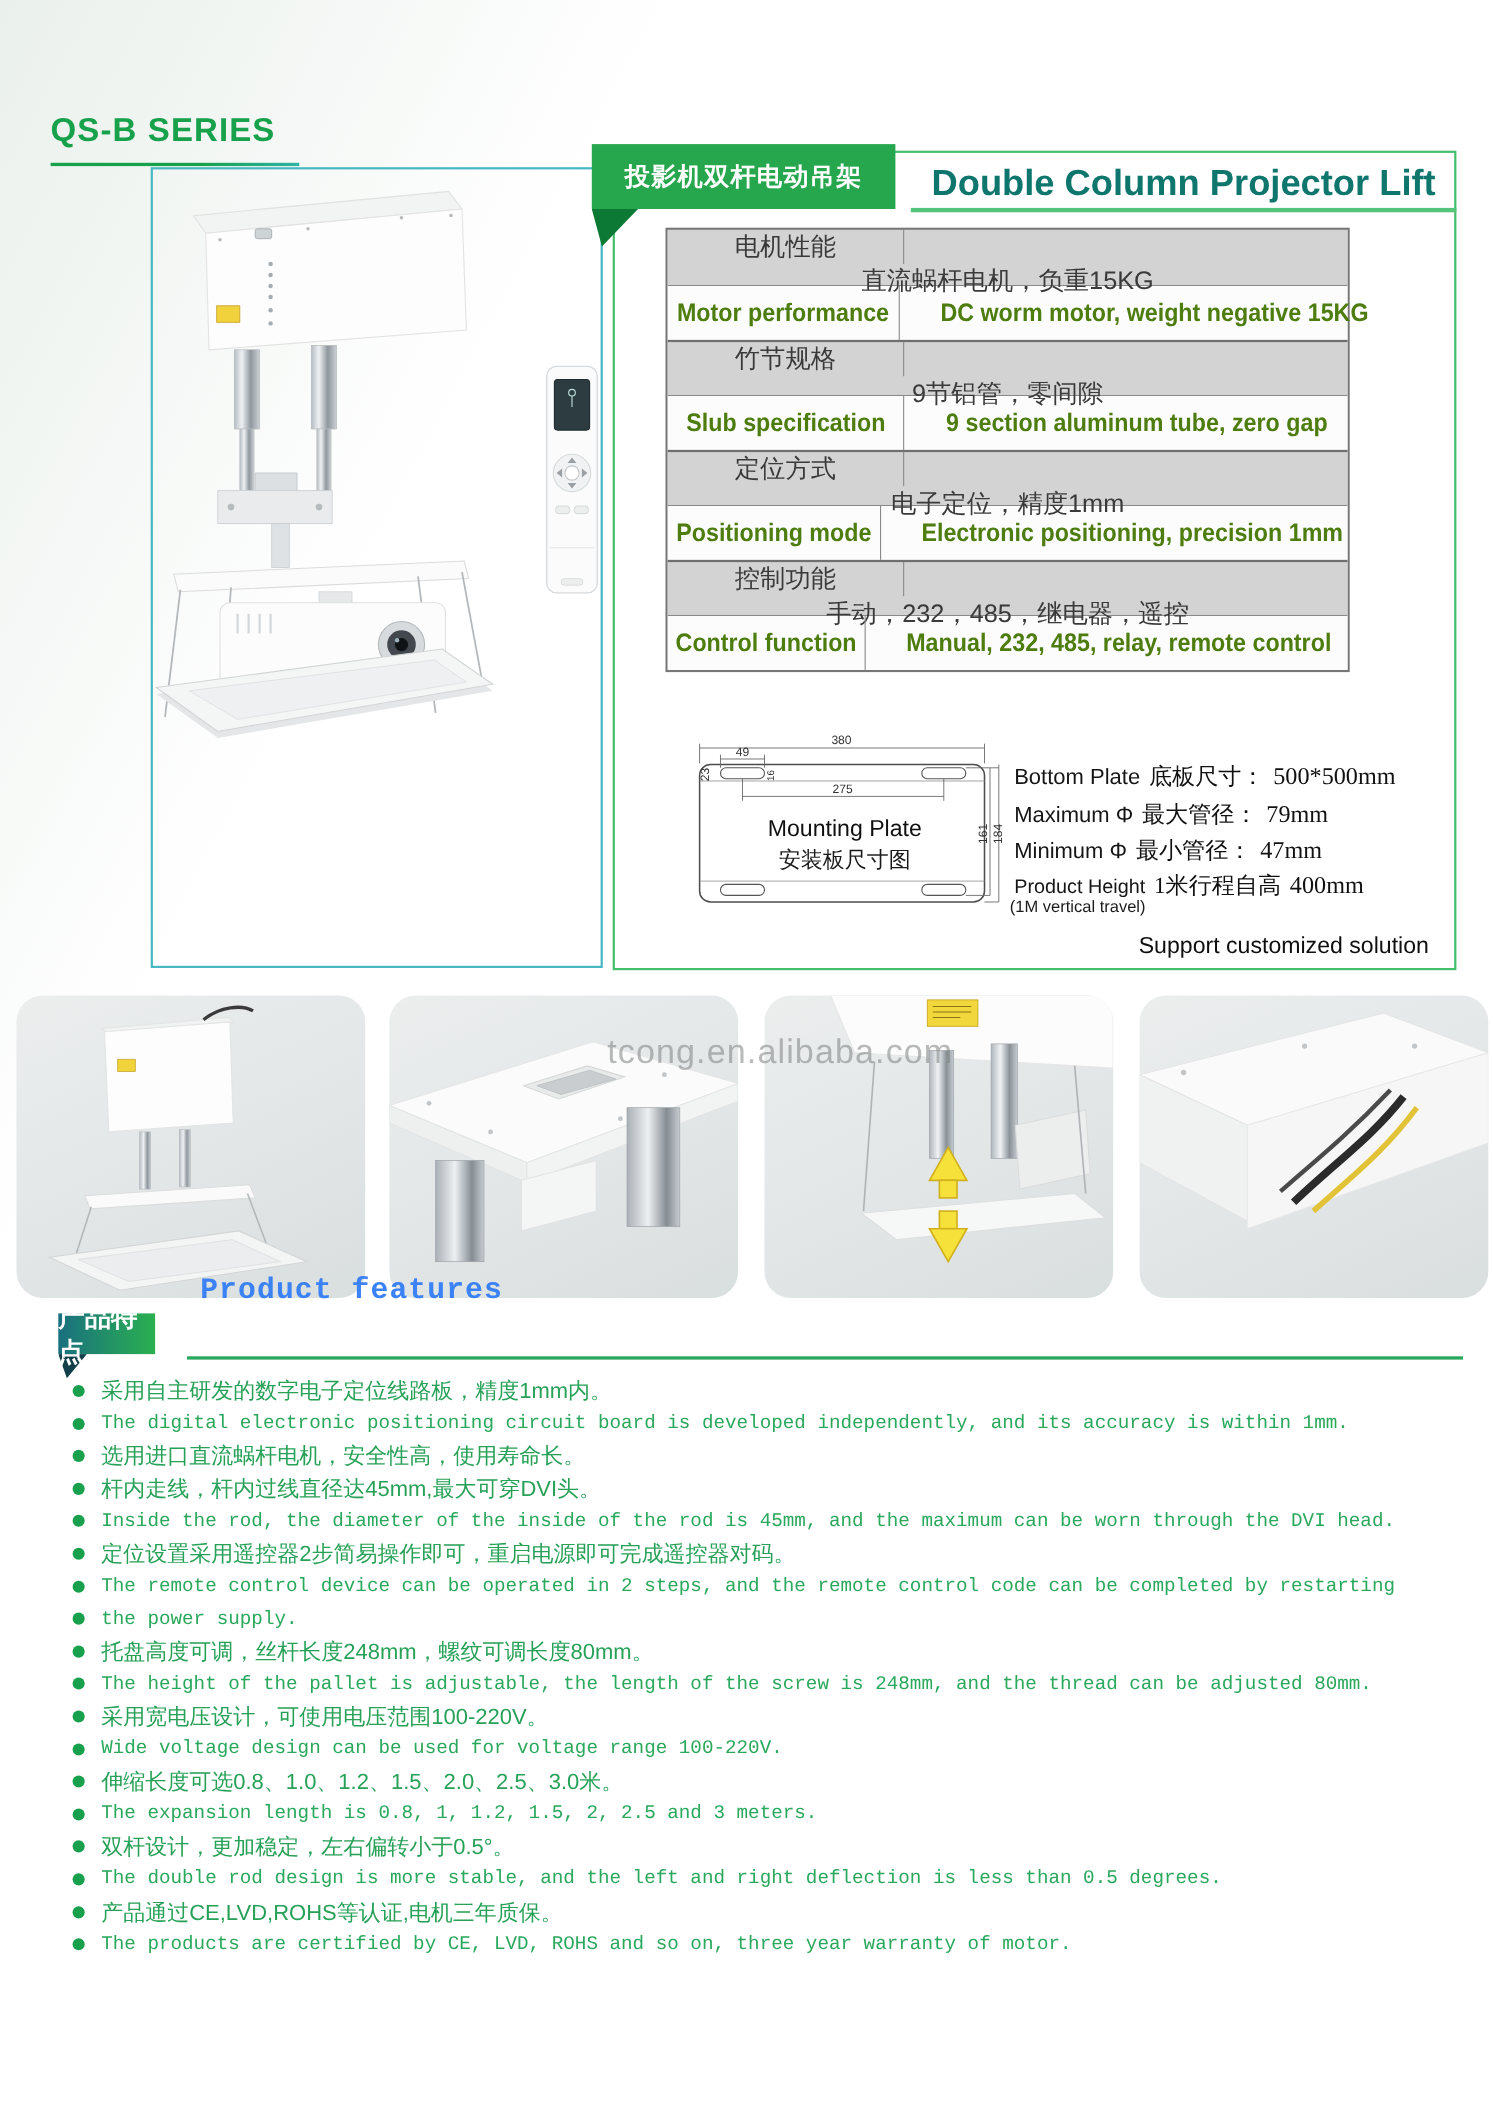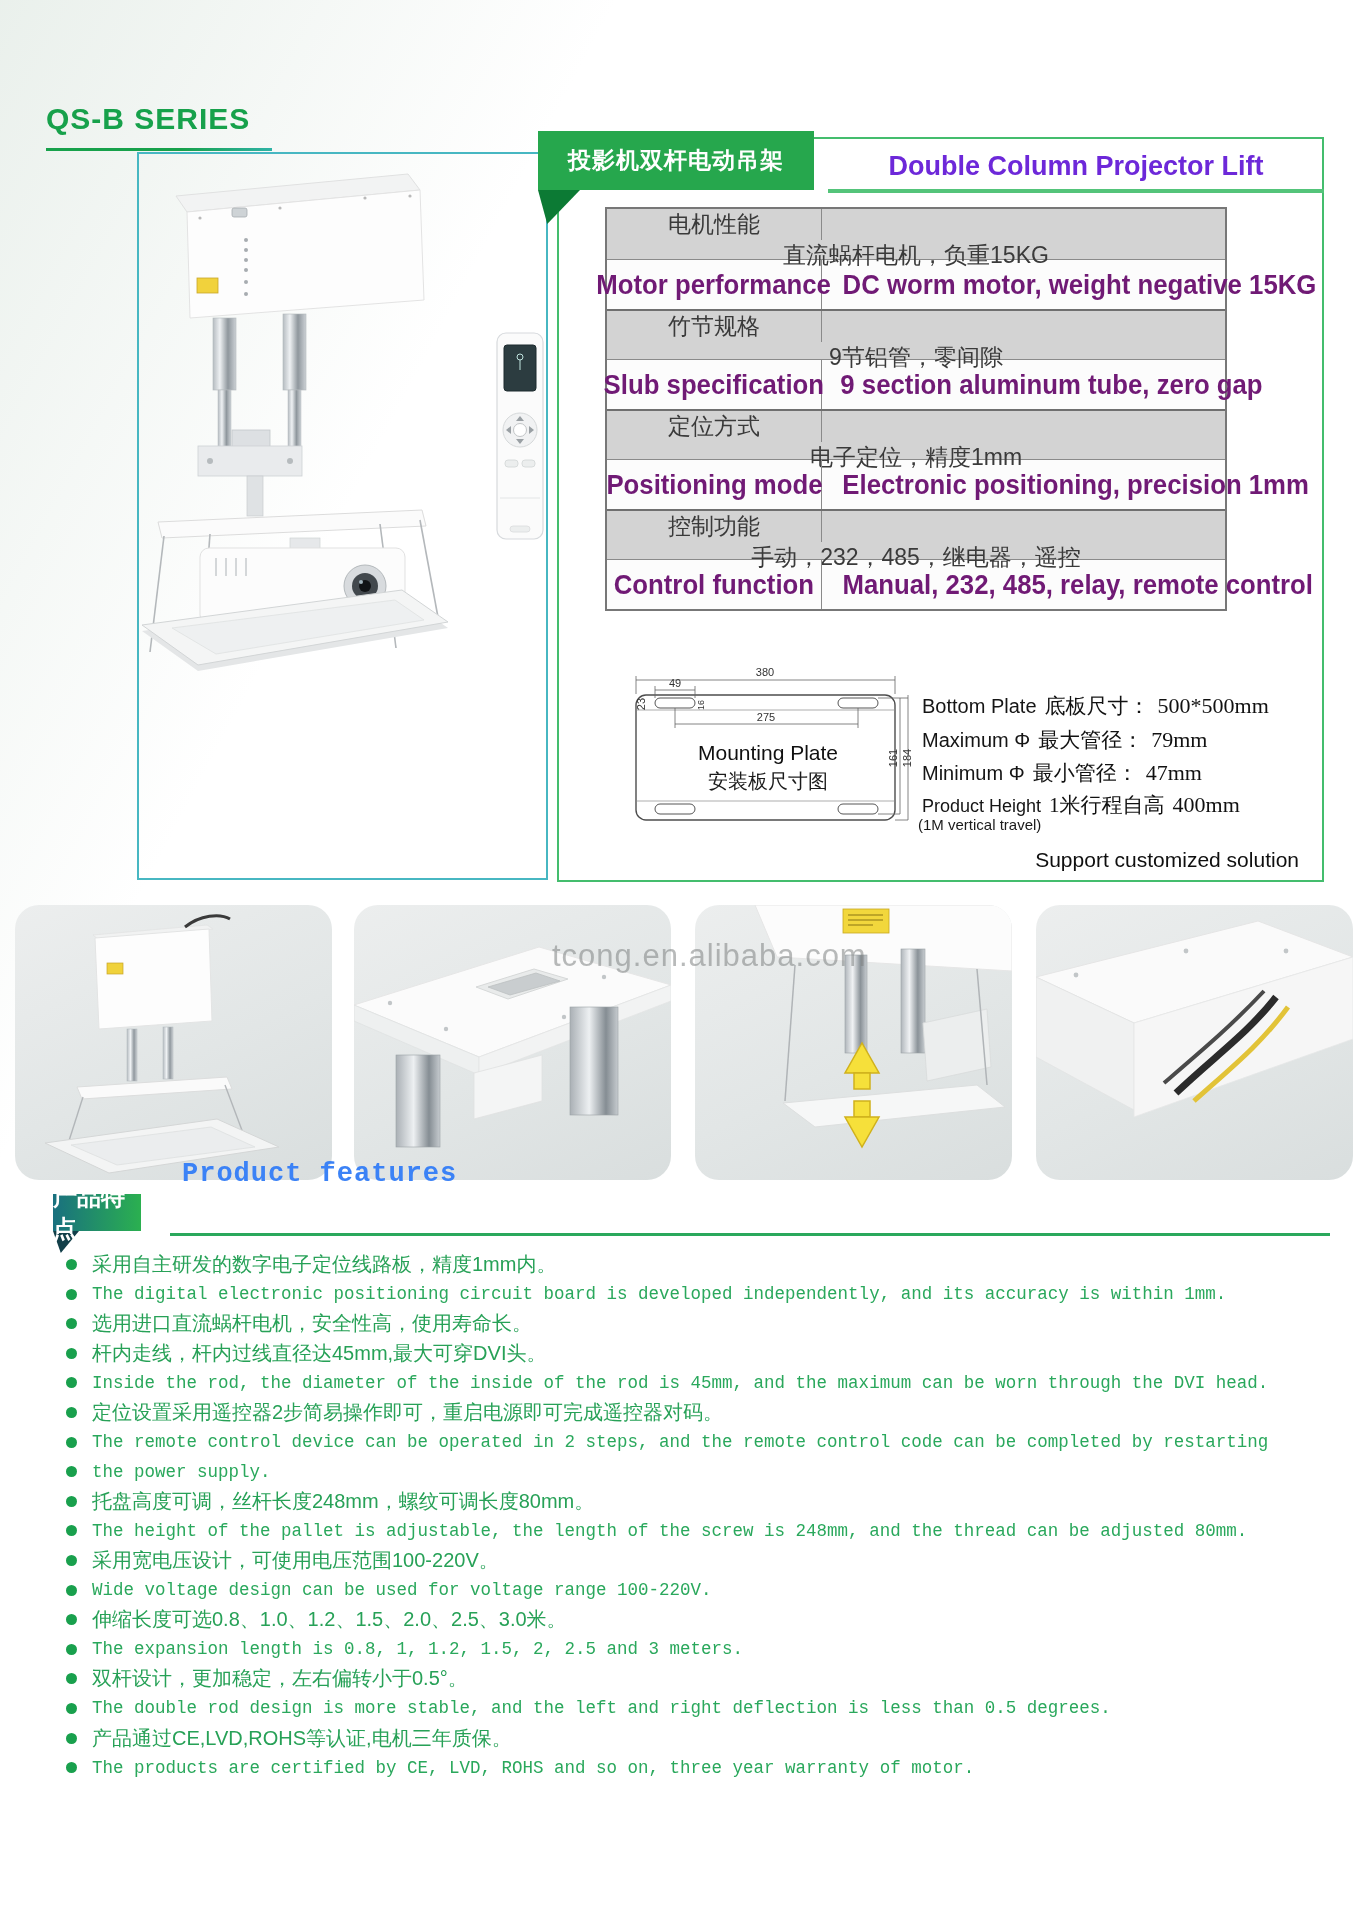--- a/index.html
+++ b/index.html
@@ -46,38 +46,38 @@
     display:flex; align-items:center; justify-content:center; letter-spacing:1px;
     z-index:3;
   }
   .cn-tag-fold {
     position:absolute; left:538px; top:190px; width:42px; height:34px;
     background:#0c7a34; clip-path:polygon(0 0, 100% 0, 22% 100%);
     z-index:2;
   }
   .en-title {
     position:absolute; left:828px; top:146px; width:496px; height:40px;
-    color:#6d28d9; font-size:27px; font-weight:bold;
+    color:#0f766e; font-size:33px; font-weight:bold;
     display:flex; align-items:center; justify-content:center;
   }
   .en-title-rule {
     position:absolute; left:828px; top:189px; width:496px; height:4px;
     background:#54c47a;
   }
 
   
   .spec-table {
     position:absolute; left:605px; top:207px; width:622px;
     border:2px solid #777777; background:#fcfcfc; z-index:2;
   }
   .t-row { display:flex; height:50px; border-top:1px solid #8a8a8a; }
   .t-row:first-child { border-top:none; }
   .t-row.cn { background:#d3d3d3; font-size:23px; color:#3a3a3a;flex-direction:column; }
   .t-row.cn:not(:first-child){ border-top:2px solid #6f6f6f; }
-  .t-row.en { background:#fcfcfc; font-size:28px; color:#701a75; font-weight:600; }
+  .t-row.en { background:#fcfcfc; font-size:23px; color:#4d7c0f; font-weight:600;gap:20px; }
   .t-row.en span { display:inline-block; transform:scaleX(0.92); white-space:nowrap; }
   .t-label {
     width:215px; border-right:1px solid #8a8a8a;
     display:flex; align-items:center; justify-content:center; text-align:center;
   }
   .t-value { flex:1; display:flex; align-items:center; justify-content:center; text-align:right; }
 
   
   .diagram { position:absolute; left:608px; top:638px; width:312px; height:202px; z-index:2; }
   .diagram text { font-family:"Liberation Sans", sans-serif; }

